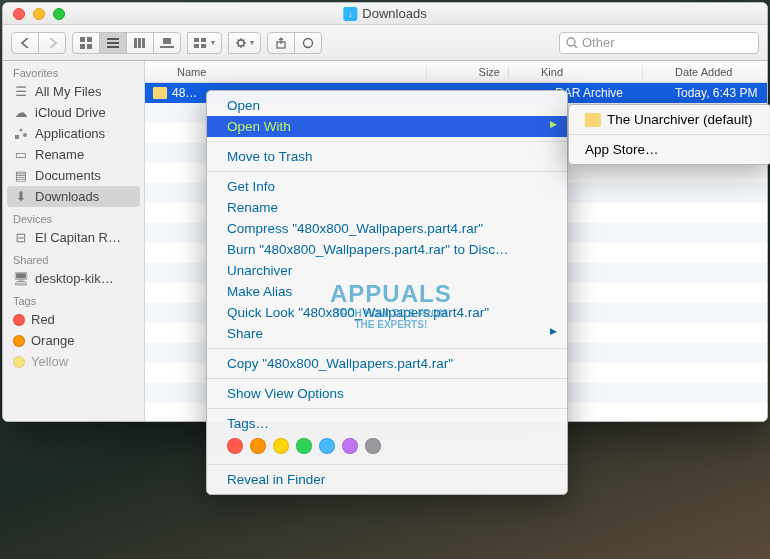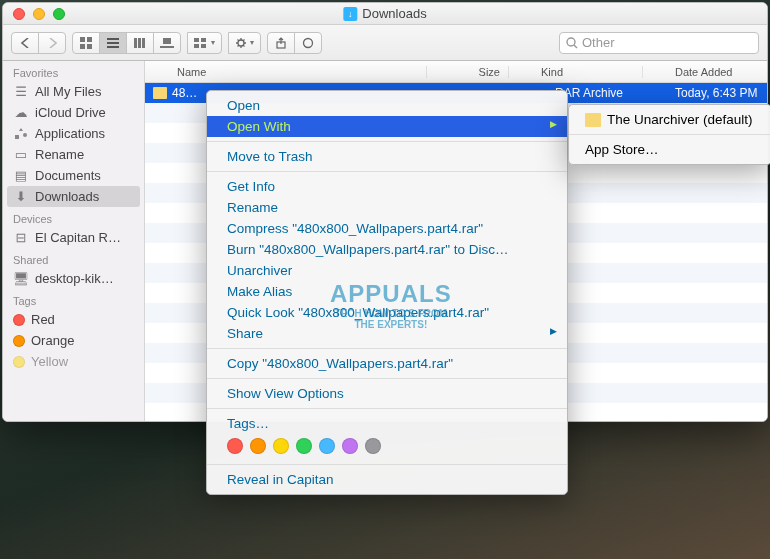--- a/index.html
+++ b/index.html
@@ -266,21 +266,21 @@
   <div class="tagrow">
     <span class="tagc" style="background:#ff5a4e"></span>
     <span class="tagc" style="background:#ff9500"></span>
     <span class="tagc" style="background:#ffd60a"></span>
     <span class="tagc" style="background:#30d158"></span>
     <span class="tagc" style="background:#48b9ff"></span>
     <span class="tagc" style="background:#c074f1"></span>
     <span class="tagc" style="background:#98989d"></span>
   </div>
   <div class="ctx-sep"></div>
-  <div class="ctx-item">Reveal in Capitan</div>
+  <div class="ctx-item">Reveal in Finder</div>
 </div>
 
 <div class="submenu">
   <div class="sub-item">
       <span class="app-icon"></span>
       <span>The Unarchiver (default)</span>
     </div>
   <div class="sub-sep"></div>
   <div class="sub-item">App Store…</div>
 </div>

